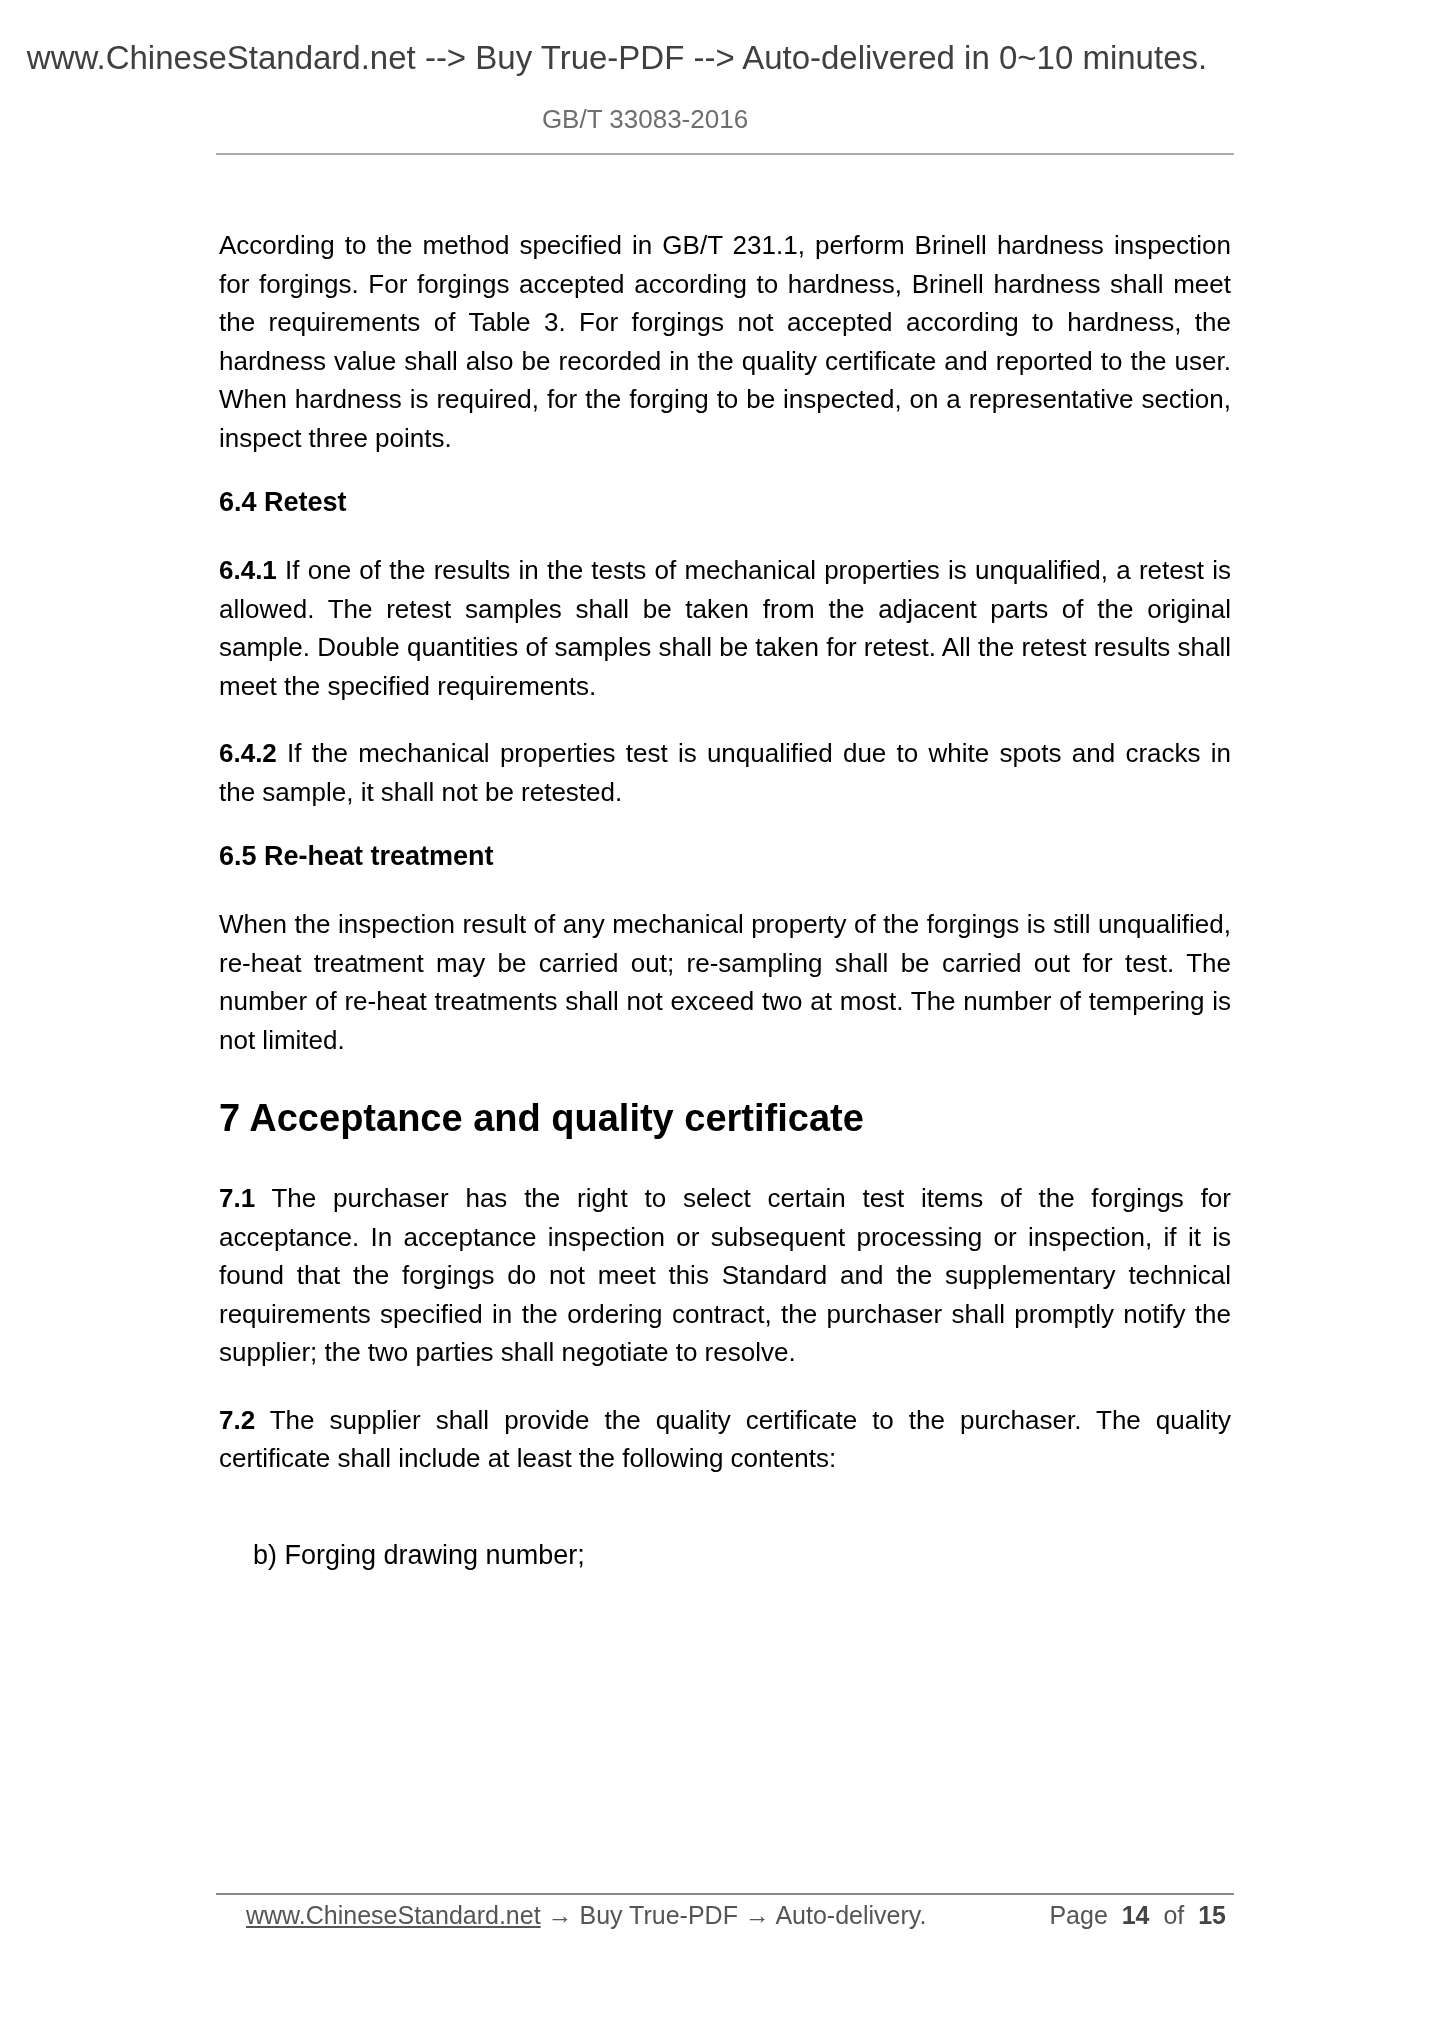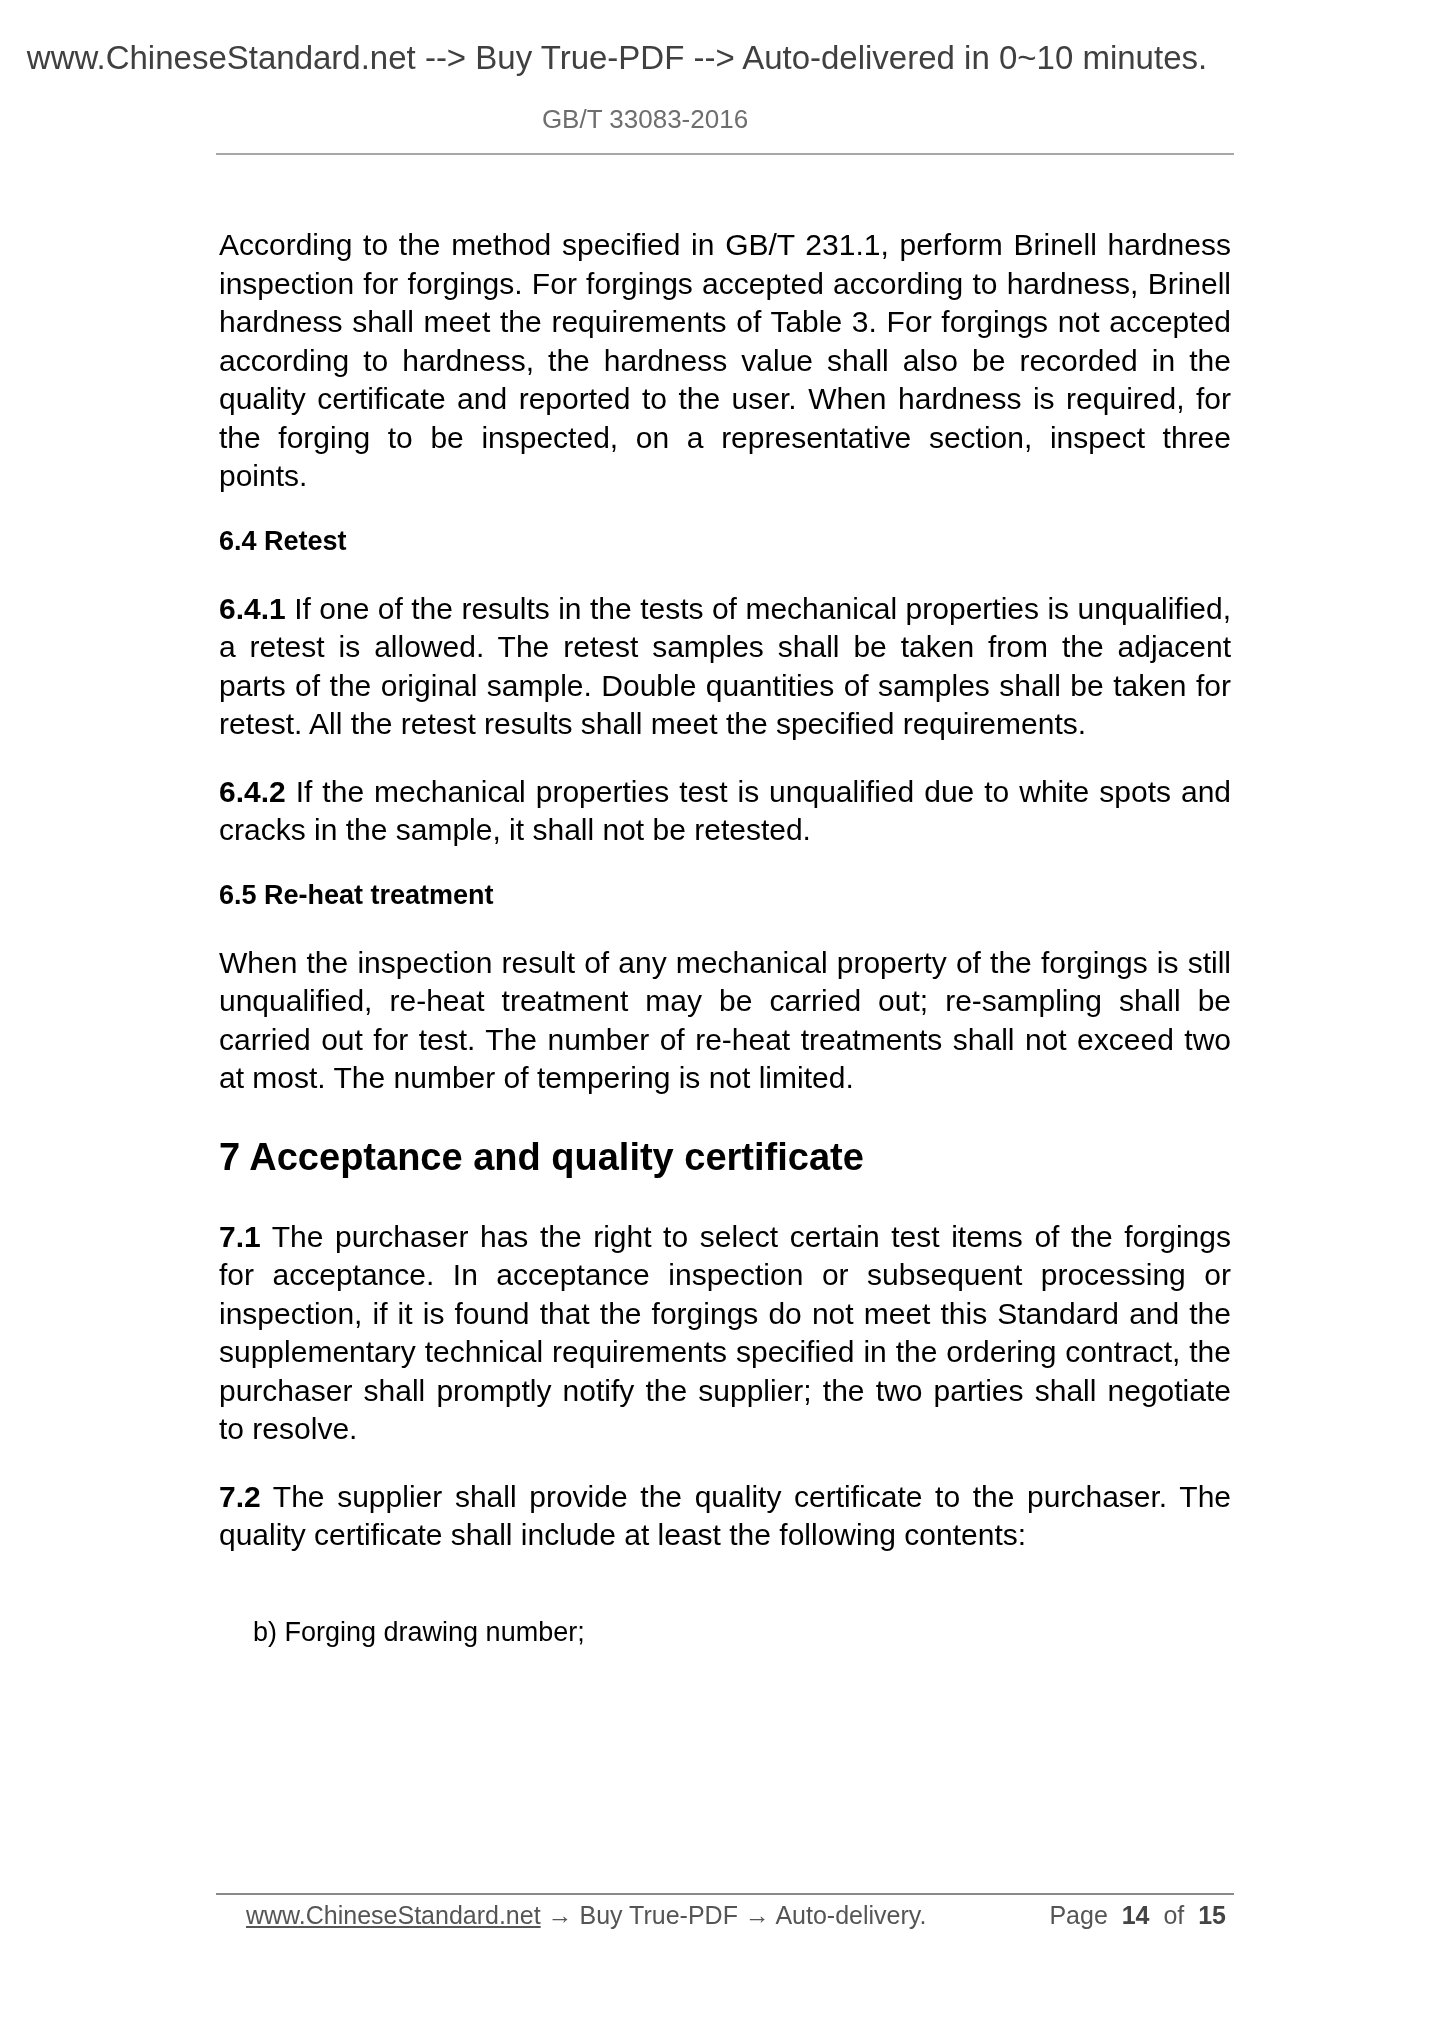--- a/index.html
+++ b/index.html
@@ -57,21 +57,21 @@
       top: 196px;
       width: 1012px;
     }
     .h2 {
       font-weight: bold;
       font-size: 27px;
       line-height: 38px;
       margin: 0;
     }
     .para {
-      font-size: 30px;
+      font-size: 26px;
       line-height: 38.5px;
       margin: 0;
       text-align: justify;
     }
     .para .num {
       font-weight: bold;
     }
     .h1 {
       font-weight: bold;
       font-size: 38px;

